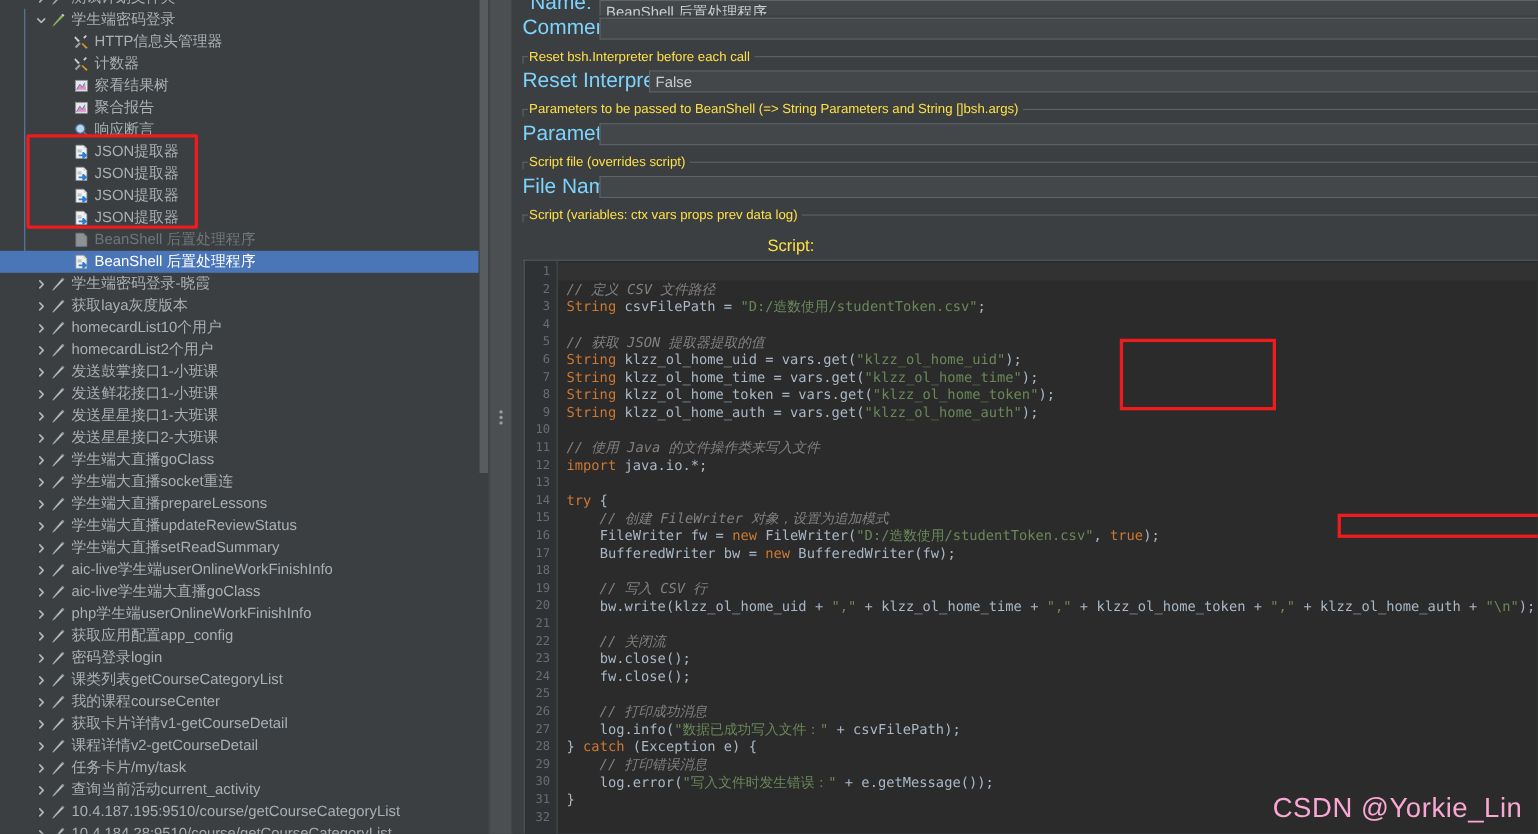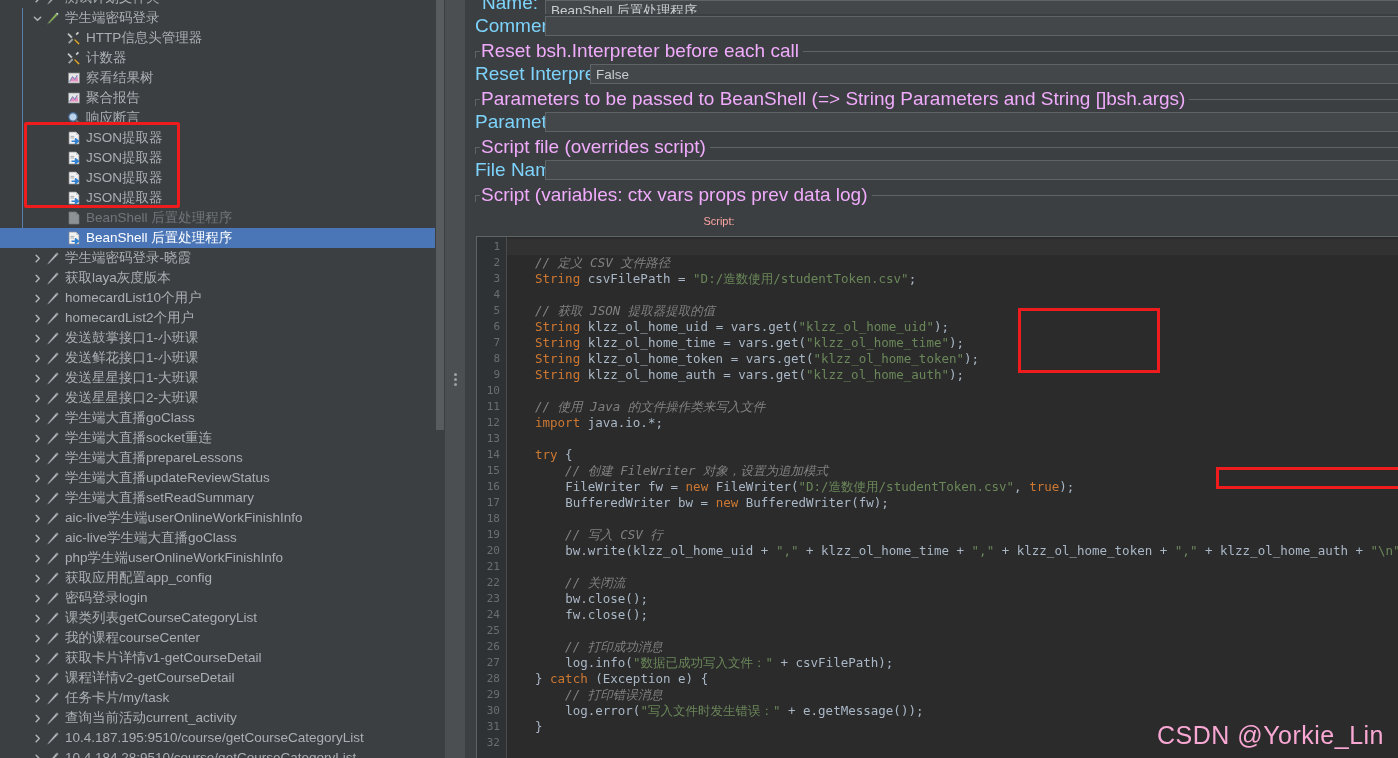--- a/index.html
+++ b/index.html
@@ -80,31 +80,31 @@
     color:#c8cdd0;font-size:13.5px;padding:0 5px;box-sizing:border-box;
     overflow:hidden;white-space:nowrap;
   }
   .finput.value{color:#c8cdd0;}
   
   .group{
     position:relative;height:22px;margin:2px 0 0 9px;display:flex;align-items:center;
   }
   .group .gtick{width:4px;height:6px;border-left:1px solid #5e6366;border-top:1px solid #5e6366;
                  align-self:flex-end;margin-bottom:4px;}
-  .group .gtitle{color:#f0abfc;font-size:19px;white-space:nowrap;padding:0 4px 0 1px;}
+  .group .gtitle{color:#fde047;font-size:12px;white-space:nowrap;padding:0 4px 0 1px;}
   .group .gline{flex:1 1 auto;height:1px;background:#5e6366;}
 
   
   #name-row{height:14px;overflow:hidden;align-items:flex-end;}
   #name-row .finput{height:20px;margin-bottom:-6px;}
 
   
   #script-label{
     position:absolute;left:0;right:0;top:215px;height:20px;
-    text-align:center;color:#fca5a5;font-size:11px;
+    text-align:center;color:#fde047;font-size:15px;
   }
   #script-label span{position:relative;left:-213px;}
 
   
   #editor{
     position:absolute;left:10px;top:236px;right:0px;bottom:0;
     background:#2b2b2b;border-top:1px solid #5e6366;border-left:1px solid #5e6366;
     display:flex;overflow:hidden;
     font-family:"DejaVu Sans Mono","Liberation Mono",monospace;
   }
@@ -113,21 +113,21 @@
     border-right:1px solid #4a4d4f;
     padding-top:2px;box-sizing:border-box;
   }
   #gutter div{
     height:16px;line-height:16px;text-align:right;padding-right:6px;
     color:#6a6e71;font-size:11px;
   }
   #code{
     flex:1 1 auto;padding-top:2px;padding-left:8px;position:relative;overflow:hidden;
   }
-  #code .ln{height:16px;line-height:16px;white-space:pre;font-size:12.5px;margin-left:20px;}
+  #code .ln{height:16px;line-height:16px;white-space:pre;font-size:12.5px;}
   #code .line1-hl{position:absolute;left:0;right:0;top:2px;height:16px;background:#323232;}
   .k{color:#cc7832;}            
   .s{color:#6a8759;}            
   .c{color:#808080;font-style:italic;} 
   .p{color:#a9b7c6;}
 
   
   #red-box-vars{
     position:absolute;left:552px;top:308px;width:142px;height:65px;
     border:3px solid #ee1c1c;box-sizing:border-box;pointer-events:none;

